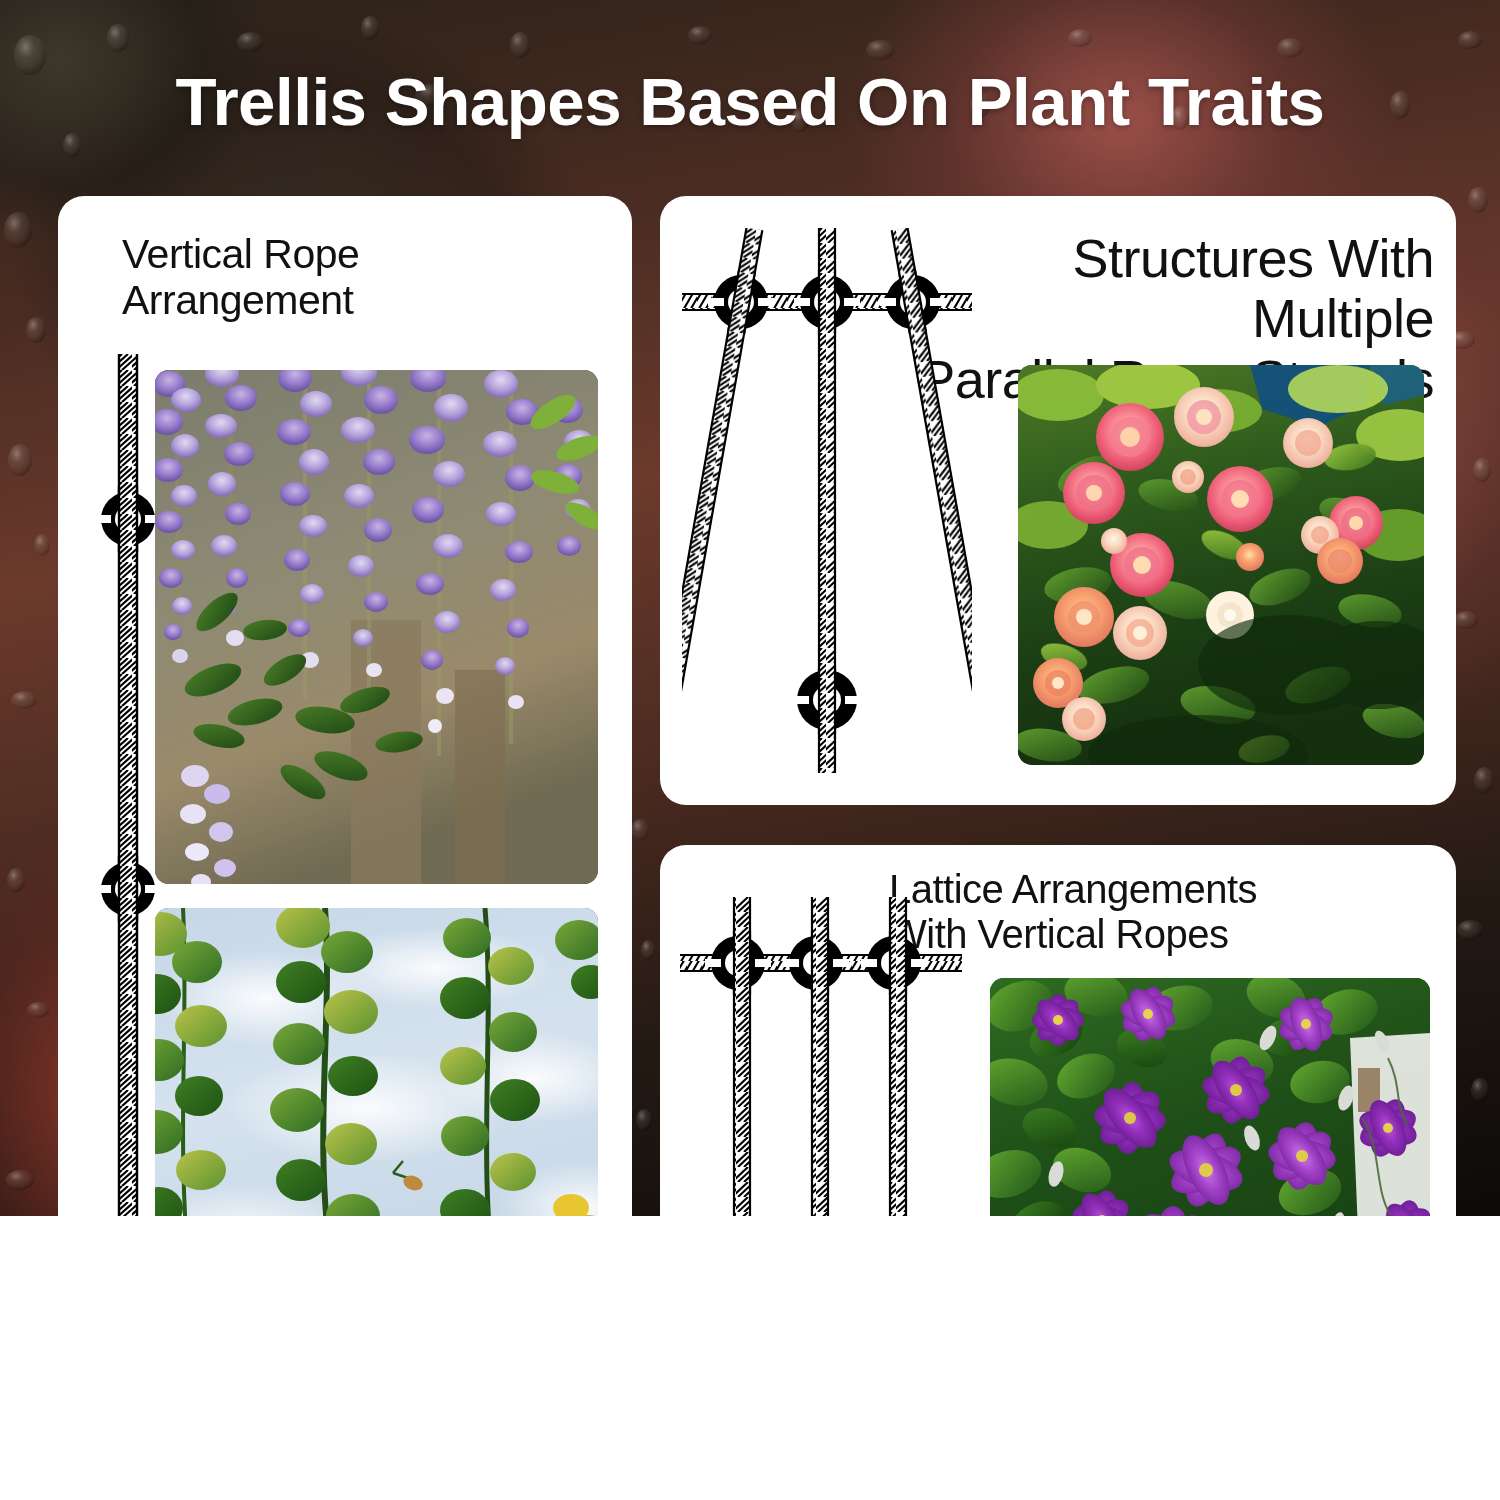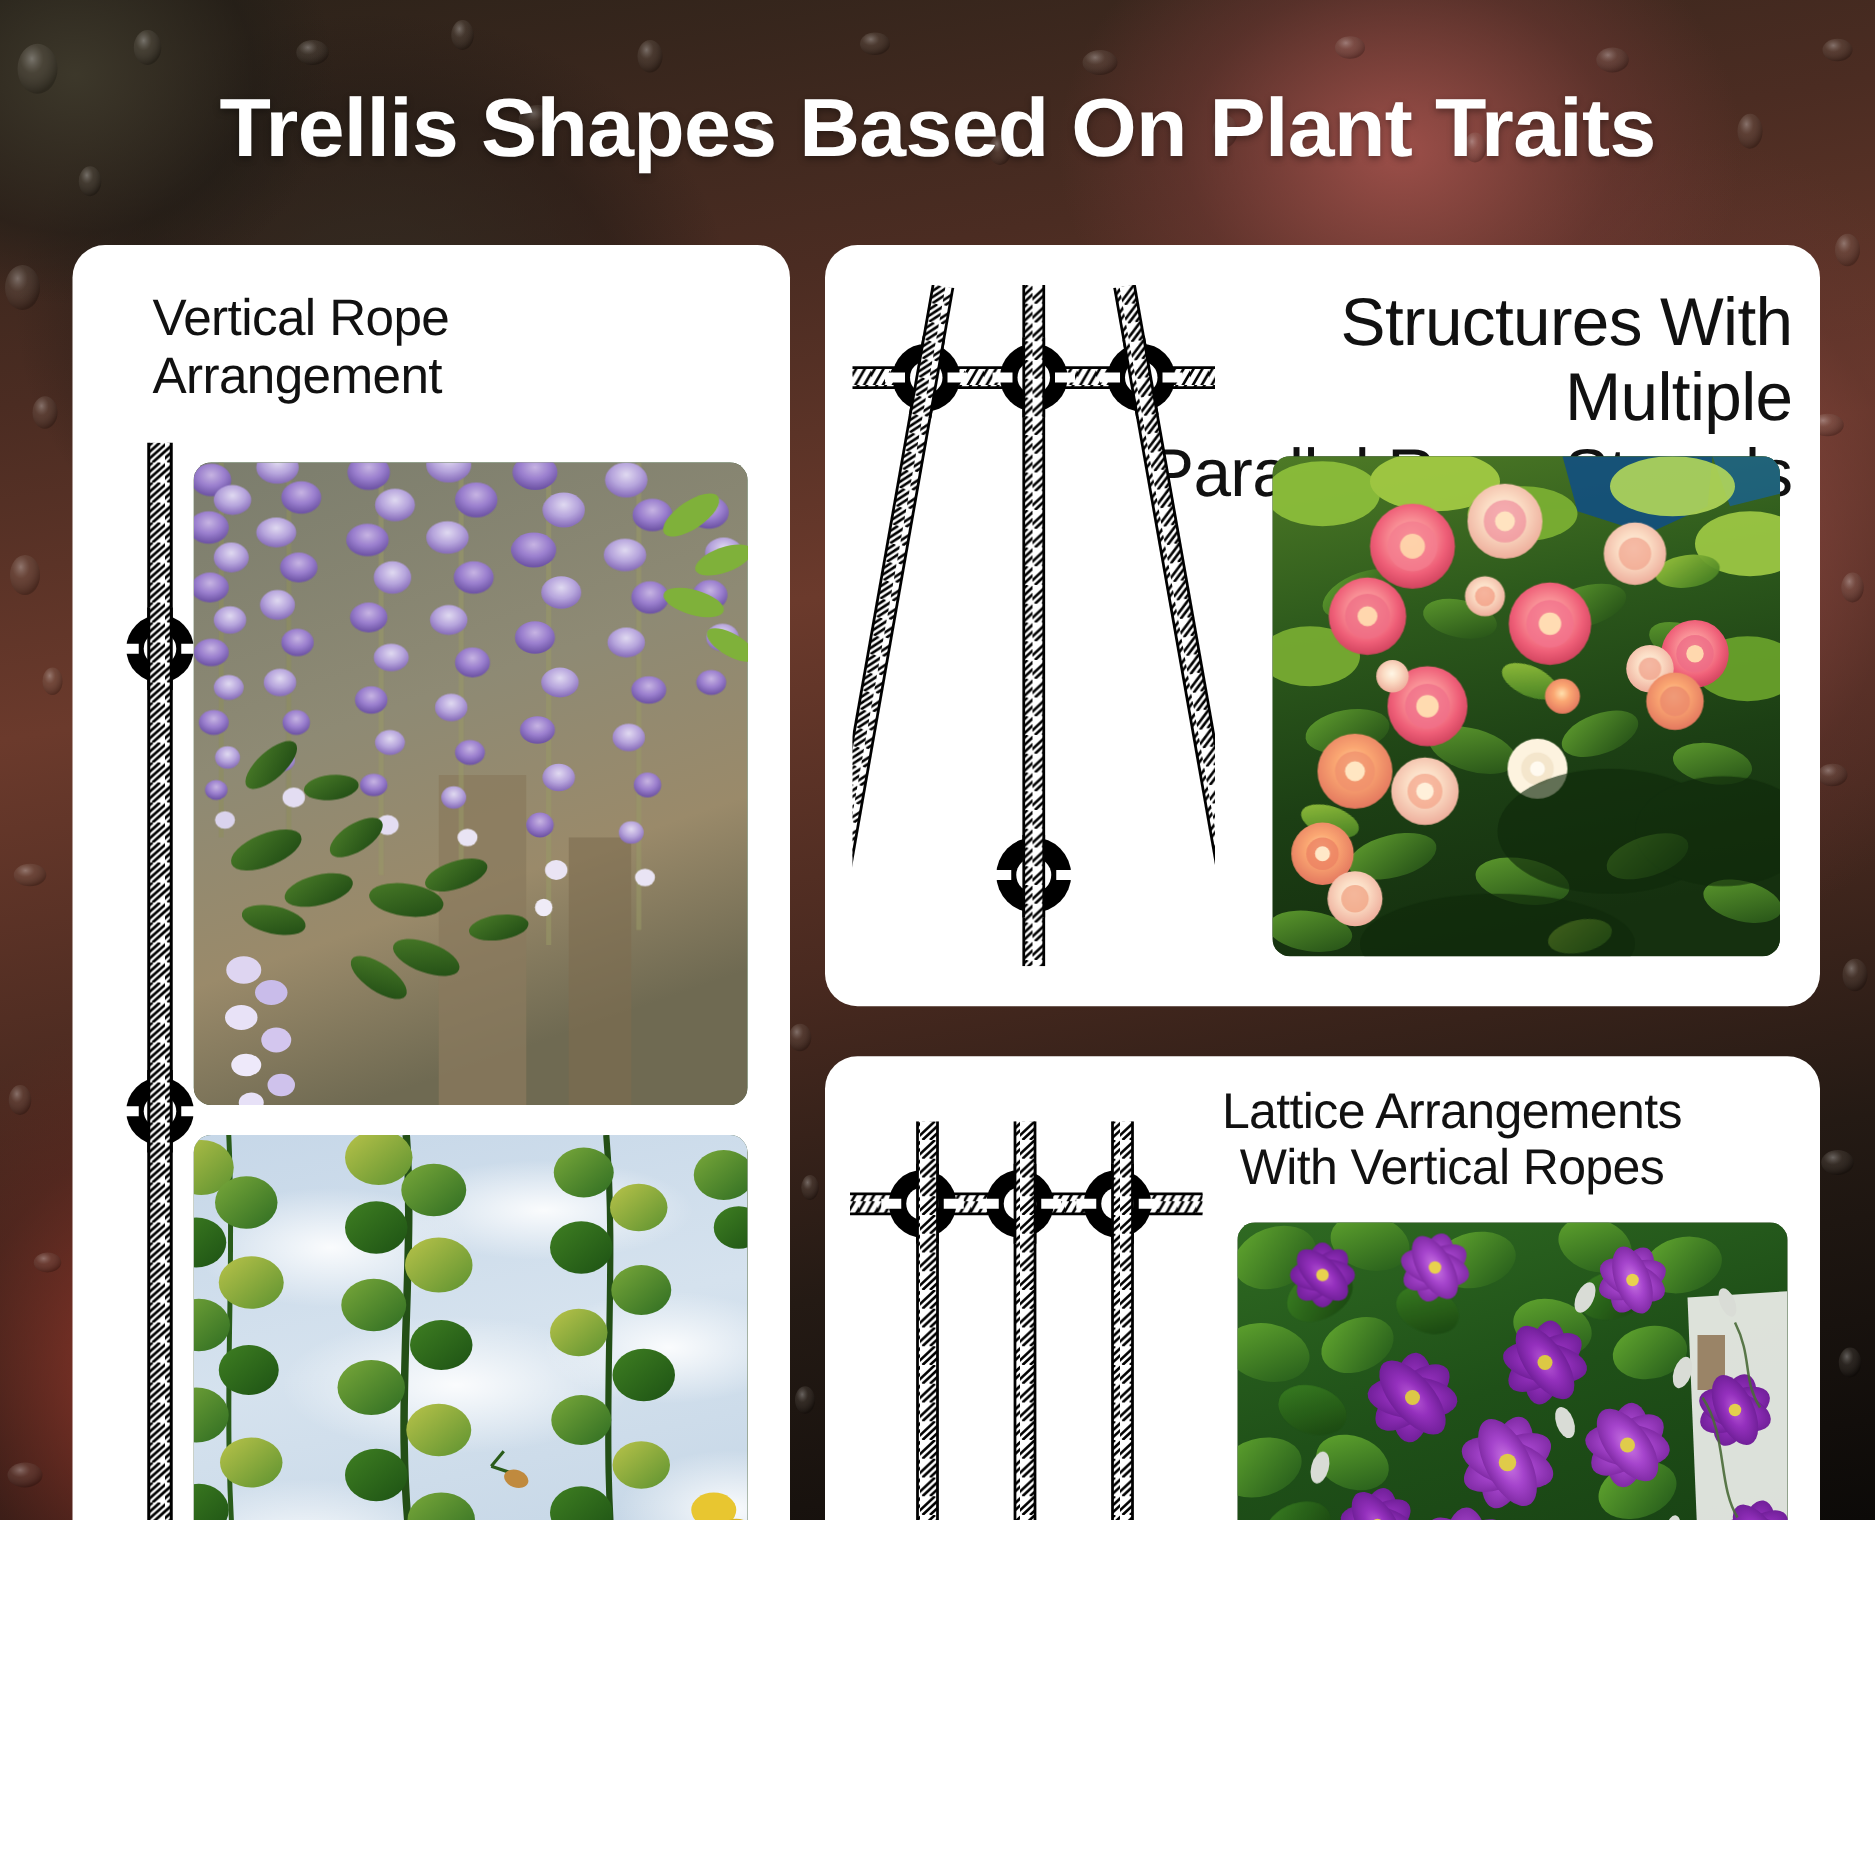--- a/index.html
+++ b/index.html
@@ -67,21 +67,21 @@
     position: absolute;
     color: #111111;
     font-family: "Liberation Sans", sans-serif;
     font-weight: 400;
     line-height: 1.12;
     letter-spacing: -0.5px;
     white-space: pre-line;
   }
   #title-left { left: 64px; top: 36px; width: 490px; font-size: 41px; text-align: left; }
   #title-tr   { right: 22px; top: 32px; width: 530px; font-size: 54px; text-align: right; }
-  #title-br   { right: 22px; top: 22px; width: 545px; font-size: 40px; text-align: center; }
+  #title-br   { right: 22px; top: 22px; width: 545px; font-size: 40px; text-align: left; }
 
   
   .photo {
     position: absolute;
     border-radius: 14px;
     overflow: hidden;
     background: #2d4a22;
   }
   #photo-wisteria { left: 97px;  top: 174px; width: 443px;  height: 514px; }
   #photo-vines    { left: 97px;  top: 712px; width: 443px;  height: 514px; }

